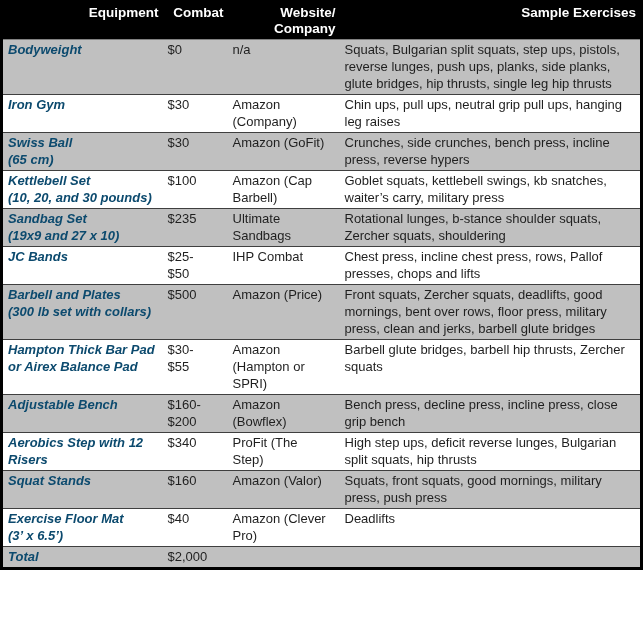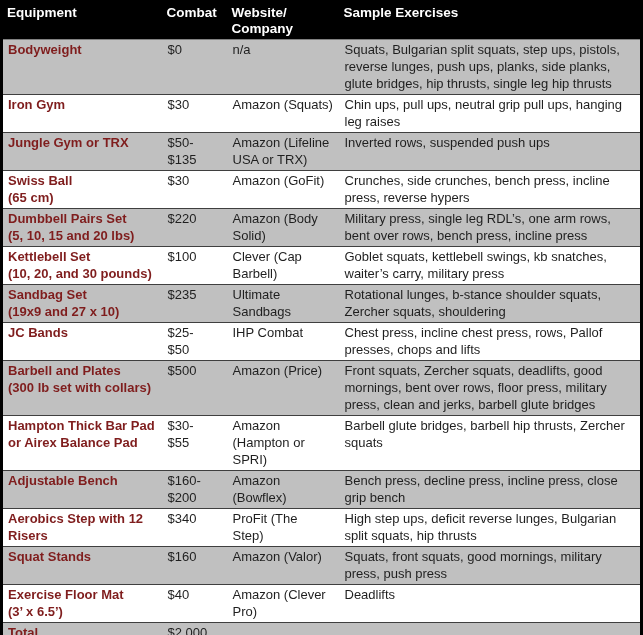--- a/index.html
+++ b/index.html
@@ -32,27 +32,28 @@
     color: #1f1f1f;
     padding: 1px 5px 2px 5px;
     overflow: hidden;
   }
   thead th {
     background: #000000;
     color: #ffffff;
     font-weight: 700;
     font-size: 13.5px;
     line-height: 16px;
-    text-align: left;
+    text-align: right;
     padding: 2px 4px;
     border-bottom: 1px solid #808080;
   }
   td.col-equipment {
     font-weight: 700;
-    color: #7f1d1d;
+    color: #0c4a6e;
+    font-style: italic;
   }
   tbody tr:nth-child(odd) td {
     background: #c0c0c0;
   }
   tbody tr:nth-child(even) td {
     background: #ffffff;
   }
 </style>
 </head>
 <body>
@@ -77,51 +78,35 @@
     <tbody>
       <tr>
         <td class="col-equipment">Bodyweight</td>
         <td class="col-price">$0</td>
         <td class="col-website">n/a</td>
         <td class="col-exercises">Squats, Bulgarian split squats, step ups, pistols, reverse lunges, push ups, planks, side planks, glute bridges, hip thrusts, single leg hip thrusts</td>
       </tr>
       <tr>
         <td class="col-equipment">Iron Gym</td>
         <td class="col-price">$30</td>
-        <td class="col-website">Amazon (Squats)</td>
+        <td class="col-website">Amazon (Company)</td>
         <td class="col-exercises">Chin ups, pull ups, neutral grip pull ups, hanging leg raises</td>
-      </tr>
-      <tr>
-        <td class="col-equipment">Jungle Gym or TRX</td>
-        <td class="col-price">$50-
-$135</td>
-        <td class="col-website">Amazon (Lifeline
-USA or TRX)</td>
-        <td class="col-exercises">Inverted rows, suspended push ups</td>
       </tr>
       <tr>
         <td class="col-equipment">Swiss Ball
 (65 cm)</td>
         <td class="col-price">$30</td>
         <td class="col-website">Amazon (GoFit)</td>
         <td class="col-exercises">Crunches, side crunches, bench press, incline press, reverse hypers</td>
       </tr>
       <tr>
-        <td class="col-equipment">Dumbbell Pairs Set
-(5, 10, 15 and 20 lbs)</td>
-        <td class="col-price">$220</td>
-        <td class="col-website">Amazon (Body
-Solid)</td>
-        <td class="col-exercises">Military press, single leg RDL’s, one arm rows, bent over rows, bench press, incline press</td>
-      </tr>
-      <tr>
         <td class="col-equipment">Kettlebell Set
 (10, 20, and 30 pounds)</td>
         <td class="col-price">$100</td>
-        <td class="col-website">Clever (Cap
+        <td class="col-website">Amazon (Cap
 Barbell)</td>
         <td class="col-exercises">Goblet squats, kettlebell swings, kb snatches, waiter’s carry, military press</td>
       </tr>
       <tr>
         <td class="col-equipment">Sandbag Set
 (19x9 and 27 x 10)</td>
         <td class="col-price">$235</td>
         <td class="col-website">Ultimate
 Sandbags</td>
         <td class="col-exercises">Rotational lunges, b-stance shoulder squats, Zercher squats, shouldering</td>

